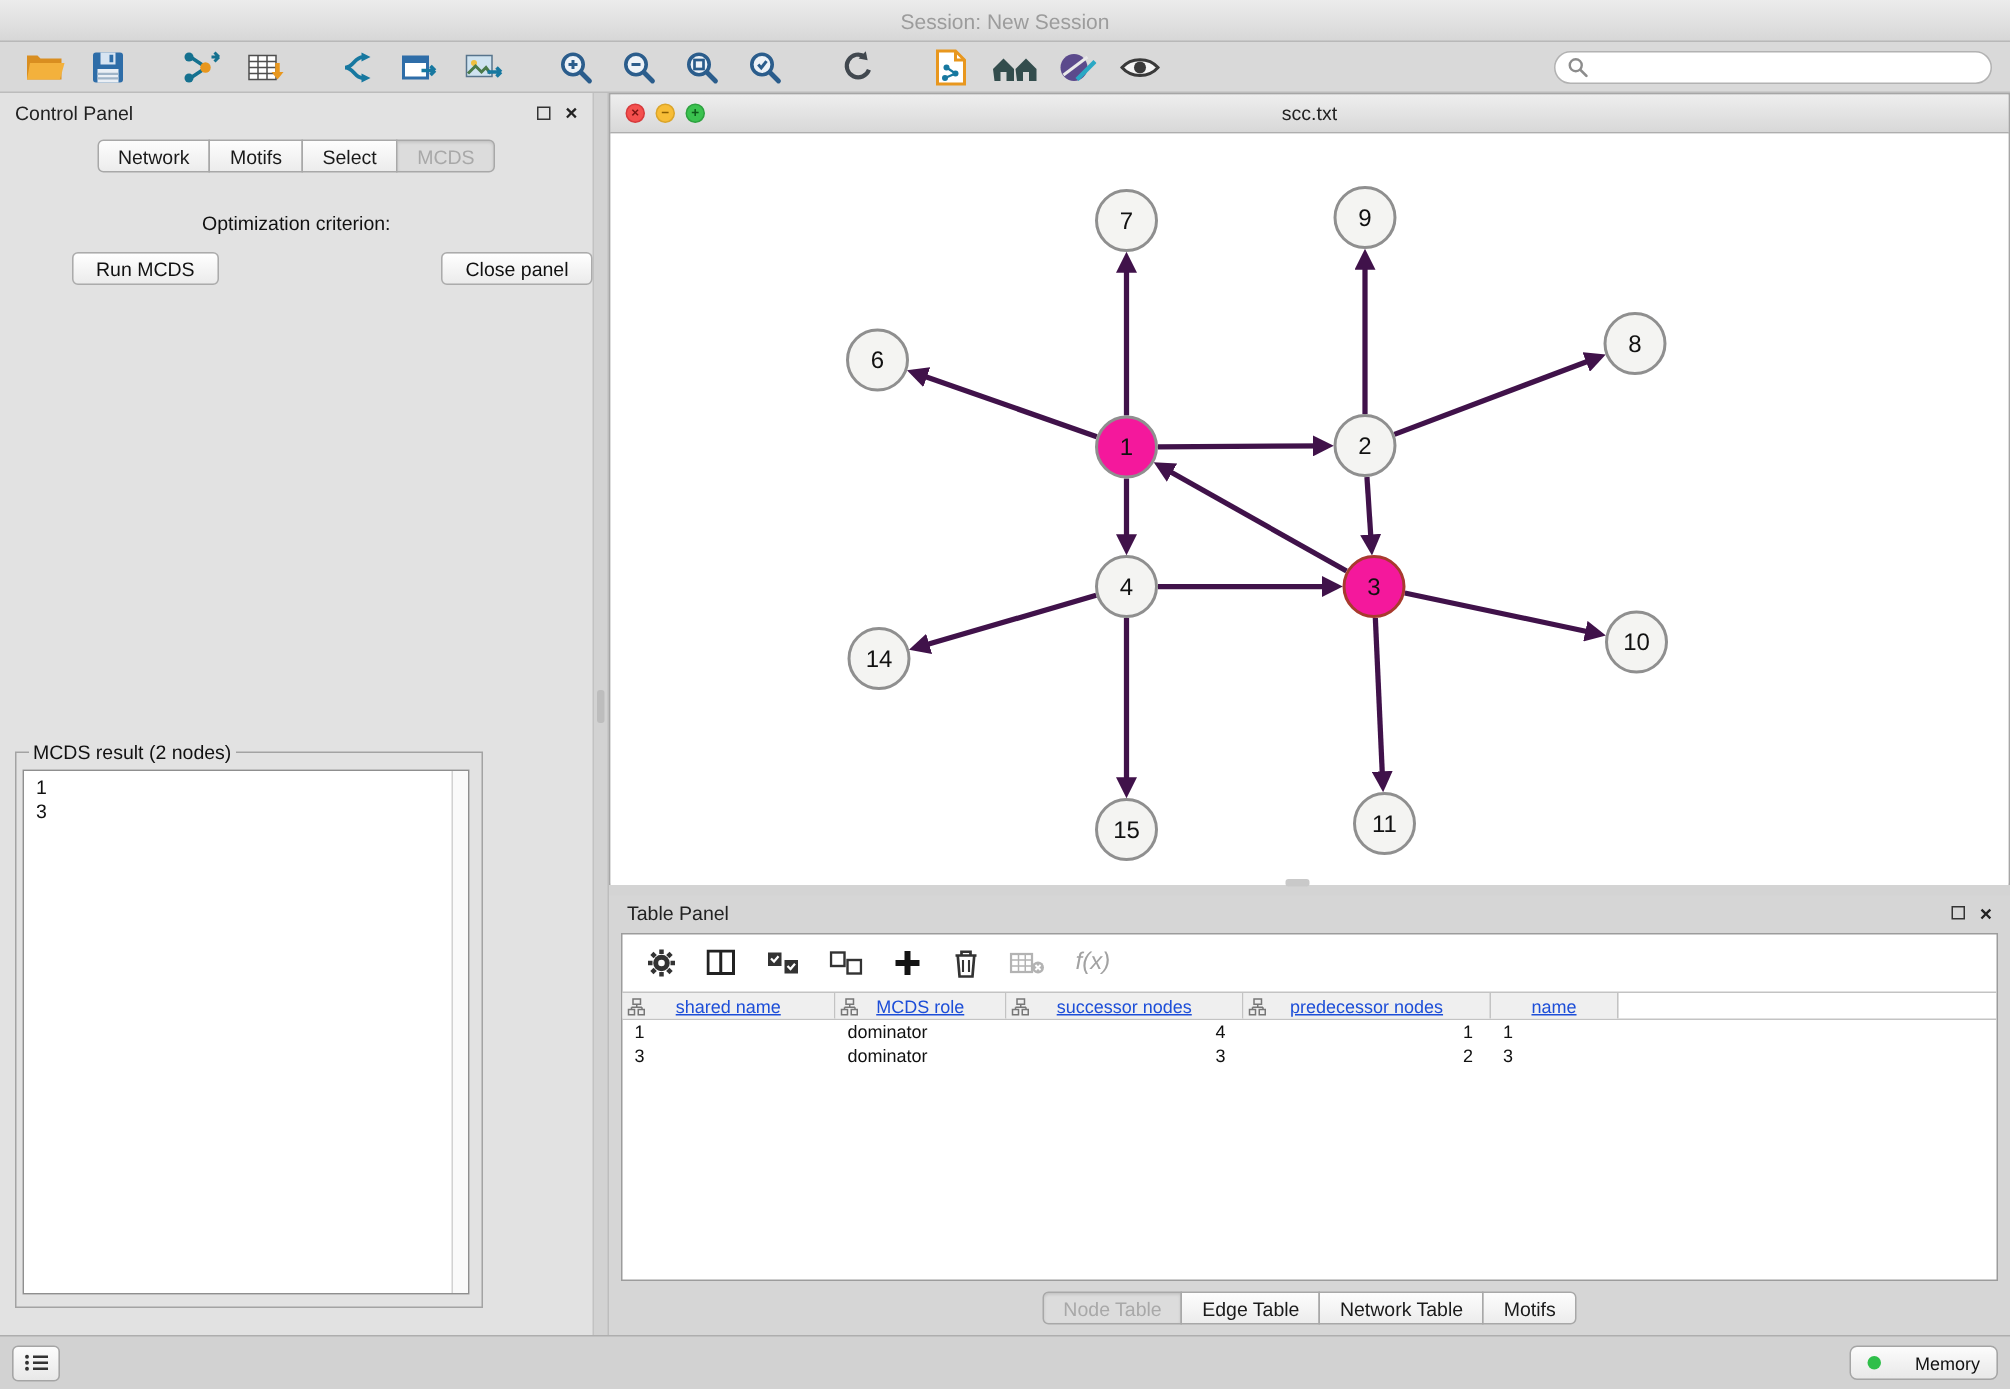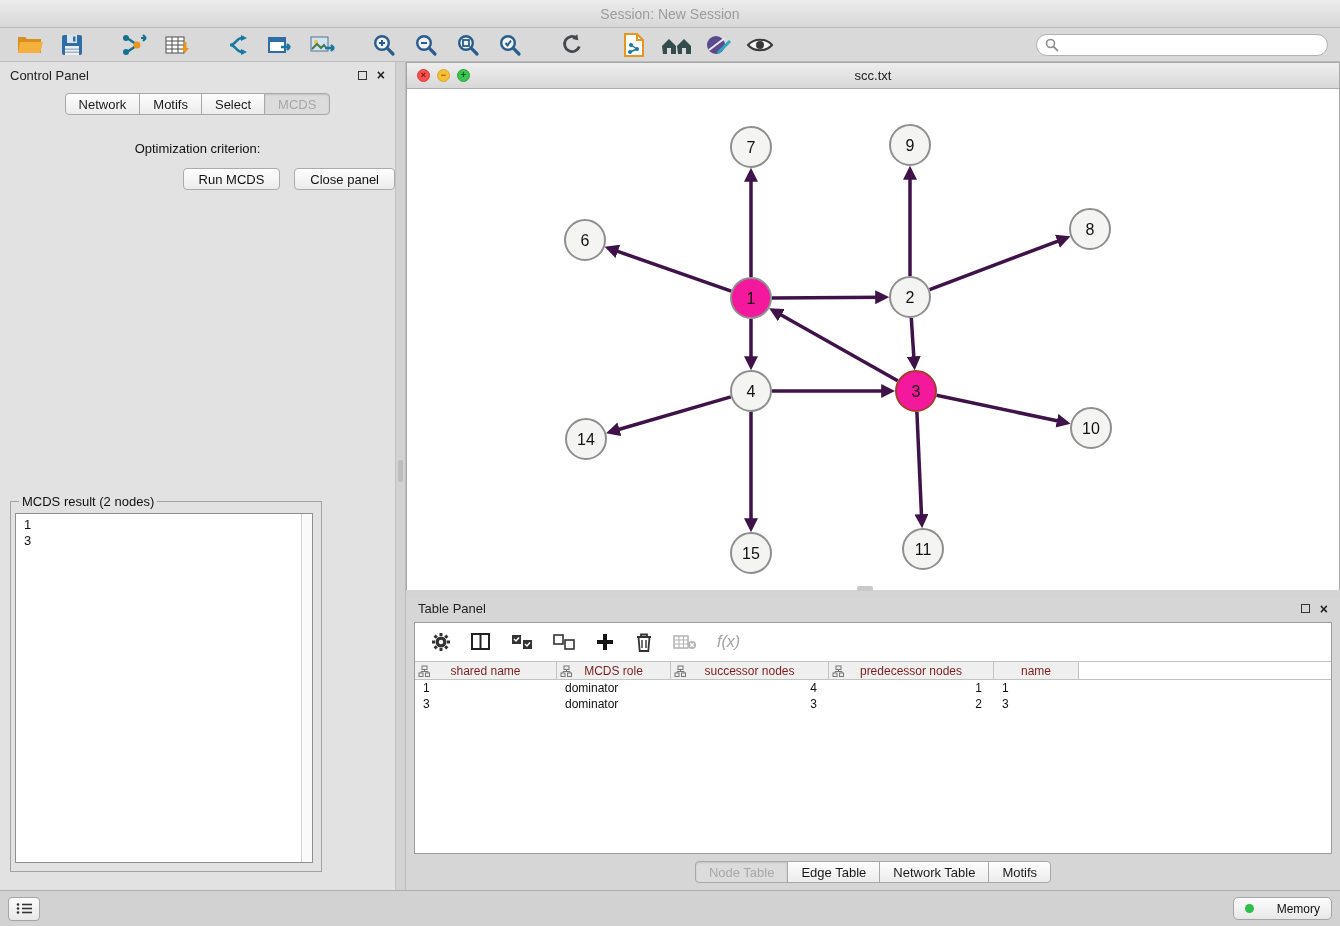--- a/index.html
+++ b/index.html
@@ -32,21 +32,21 @@
   .seg-tab { height:22px; padding:0 13px; font-size:13px; color:#1a1a1a;
     background:linear-gradient(#fdfdfd,#ececec); border:1px solid #a8a8a8; margin-left:-1px;
     display:flex; align-items:center; cursor:default; }
   .seg-tab:first-child { border-radius:4px 0 0 4px; margin-left:0;justify-content:flex-end; }
   .seg-tab:last-child { border-radius:0 4px 4px 0; }
   .seg-tab.sel { background:#dcdcdc; color:#a8a8a8; box-shadow:inset 0 1px 2px rgba(0,0,0,.12); }
   .opt-label { text-align:center; font-size:13px; margin-top:26px; color:#111; }
   .dropdown { margin:9px 42px 0 44px; height:23px; background:#fff; border:1px solid #ababab; border-radius:4px;
     display:flex; align-items:center; padding:0 6px 0 9px; font-size:13px; }
   .dropdown .dd-arrows { margin-left:auto; display:flex; flex-direction:column; line-height:0; }
-  .btn-row { display:flex; justify-content:flex-end; gap:14px; margin-top:12px; }
+  .btn-row { display:flex; justify-content:space-between; gap:14px; margin-top:12px;margin-left:48px; }
   .pbtn { height:22px; padding:0 15px; font-size:13px; color:#111; font-family:"Liberation Sans",sans-serif;
     background:linear-gradient(#ffffff,#ebebeb); border:1px solid #ababab; border-radius:4px; cursor:default; }
   .result-fieldset { position:absolute; left:10px; top:432px; width:312px; height:378px;
     border:1px solid #a3a3a3; padding:4px 8px 8px 4px; background:transparent; }
   .result-fieldset legend { font-size:13px; color:#111; padding:0 3px; margin-left:4px; }
   .result-area { position:relative; width:100%; height:100%; background:#fff; border:1px solid #8f8f8f; padding:3px 0 0 8px; }
   .result-line { font-size:13px; line-height:16px; color:#111; }
   .result-scroll { position:absolute; right:0; top:0; bottom:0; width:11px; border-left:1px solid #d2d2d2; background:#fafafa; }
 
   
@@ -69,21 +69,21 @@
   
   .table-panel { position:absolute; left:406px; top:597px; width:934px; height:293px; background:#d6d6d6; }
   .tp-header { height:23px; display:flex; align-items:center; padding:0 12px; font-size:13px; color:#222; }
   .tp-header .ph-icons { margin-left:auto; display:flex; gap:10px; align-items:center; }
   .tp-body { position:absolute; left:8px; right:8px; top:25px; bottom:36px; background:#fff; border:1px solid #9c9c9c; }
   .tp-toolbar { height:38px; display:flex; align-items:center; padding-left:16px; gap:20px; }
   .ttbtn { border:none; background:transparent; display:flex; align-items:center; justify-content:center; height:26px; cursor:default; }
   .fx { font-family:Liberation Sans, sans-serif; font-style:italic; font-size:16px; color:#a2a2a2; }
   .thead { display:flex; height:19px; border-top:1px solid #c3c3c3; border-bottom:1px solid #c3c3c3; }
   .hcell { position:relative; background:#efefef; border-right:1px solid #c3c3c3; display:flex; align-items:center; justify-content:center;
-    font-size:12px; color:#7f1d1d; }
+    font-size:12px; color:#1d4ed8;text-decoration:underline; }
   .hcell .hicon { position:absolute; left:3px; top:3px; }
   .trow { display:flex; height:16px; }
   .tcell { font-size:12px; line-height:16px; color:#111; padding:0 12px 0 8px; overflow:hidden; }
   .tp-tabs { position:absolute; left:0; right:0; bottom:7px; display:flex; justify-content:center; }
 
   
   .statusbar { position:absolute; left:0; top:890px; width:1340px; height:36px; background:#d2d2d2; border-top:1px solid #aeaeae;
     display:flex; align-items:center; padding:0 8px; }
   .sb-btn { width:32px; height:24px; border:1px solid #a5a5a5; border-radius:4px; background:linear-gradient(#fcfcfc,#e8e8e8);
     display:flex; align-items:center; justify-content:center; cursor:default; }

